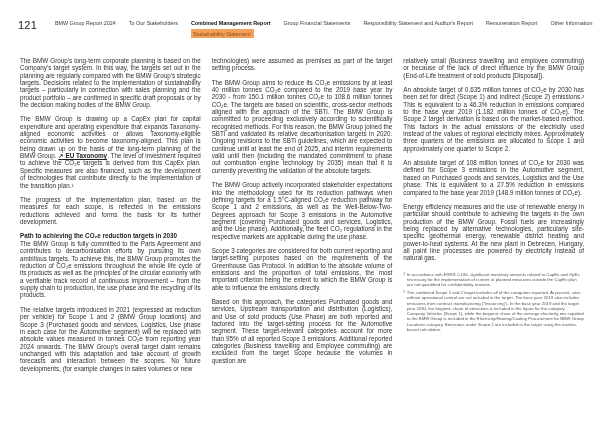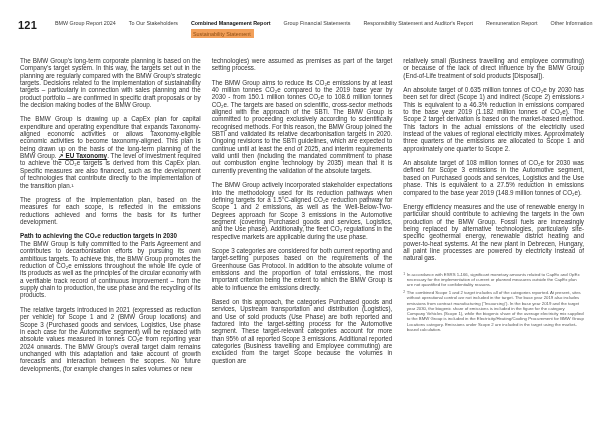--- a/index.html
+++ b/index.html
@@ -16,21 +16,21 @@
   .topbar {
     position: absolute;
     top: 0; left: 0; right: 0;
     height: 48px;
     display: flex;
     align-items: flex-start;
     padding: 20px 16px 0 18px;
   }
   .page-number {
     font-size: 11px;
-    font-weight: bold;
+    font-weight: normal;
     color: #1a1a1a;
     letter-spacing: 0.2px;
     margin-right: 18px;
     line-height: 10px;
   }
   .nav {
     display: flex;
     gap: 13px;
     flex: 1;
     align-items: flex-start;

